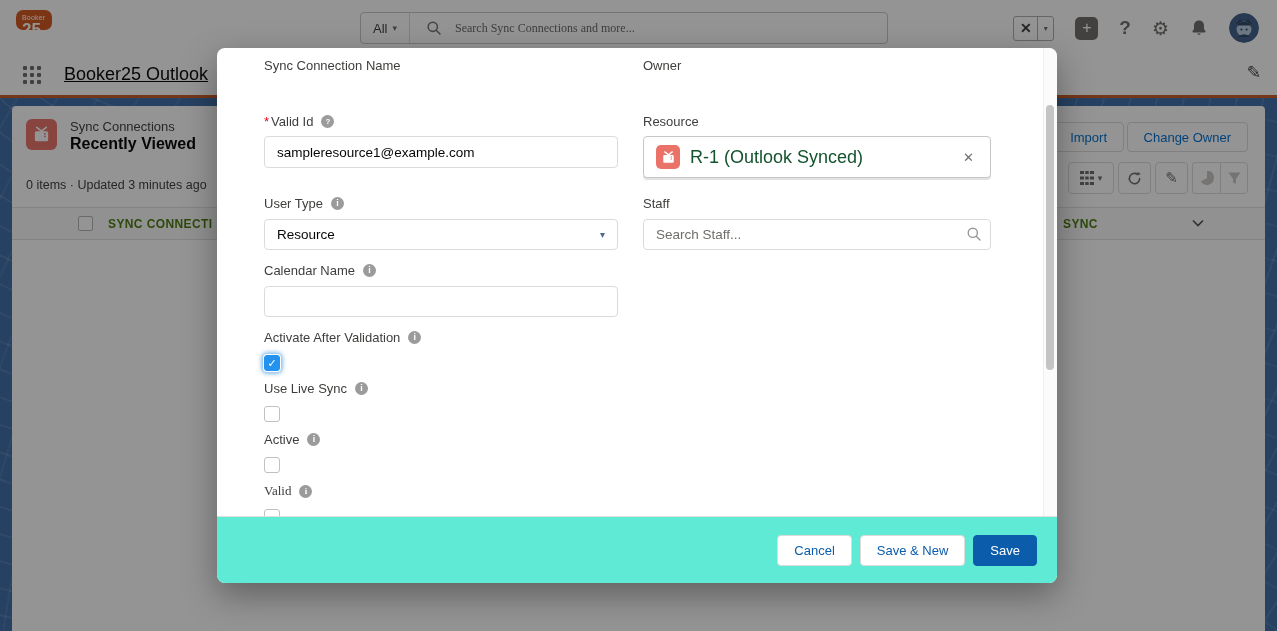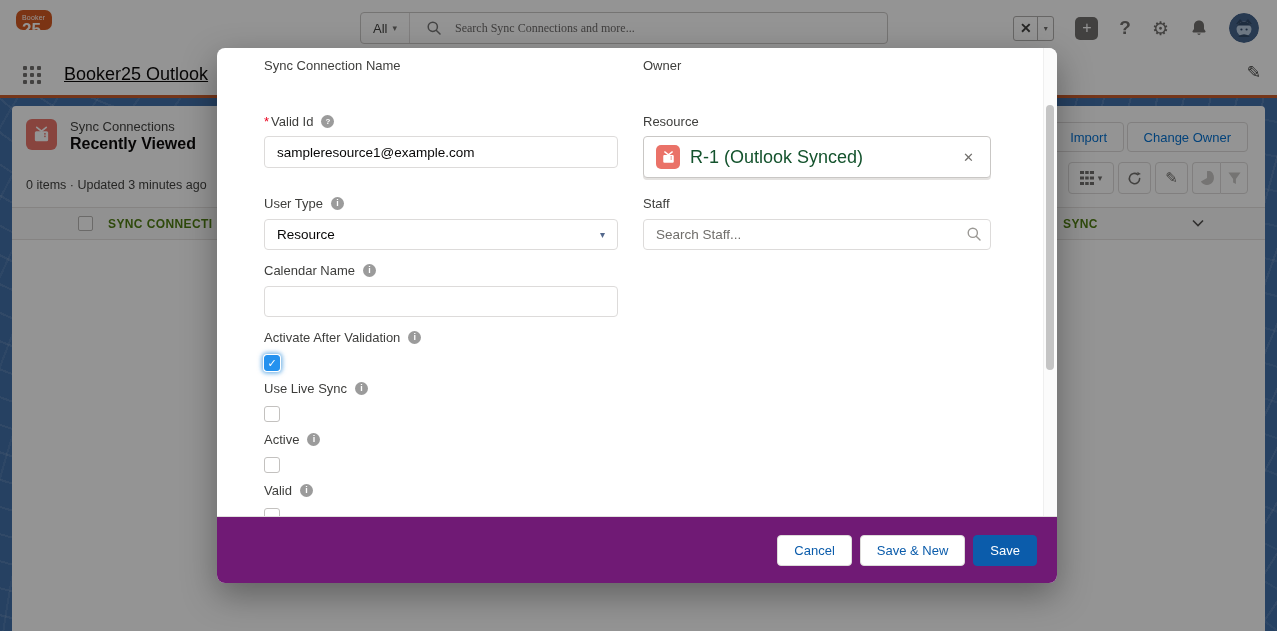--- a/index.html
+++ b/index.html
@@ -124,21 +124,21 @@
     display:flex; align-items:center; justify-content:center; color:transparent; font-size:11px; }
   .cb.checked { background:#2492ef; border-color:#2492ef; color:#fff;
     box-shadow:0 0 0 1px #fff, 0 0 4px 2.5px rgba(1,118,211,.55); }
 
   
   .m-scroll { position:absolute; right:0; top:0; width:14px; height:468px; background:#fbfbfb;
     border-left:1px solid #efefef; border-radius:0 8px 0 0; }
   .m-thumb { position:absolute; right:3px; top:57px; width:8px; height:265px; background:#c4c4c4; border-radius:4px; cursor:grab; }
 
   
-  .m-footer { position:absolute; left:0; bottom:0; width:840px; height:67px; background:#701a75;
+  .m-footer { position:absolute; left:0; bottom:0; width:840px; height:67px; background:#5eead4;
     border-top:1px solid #e2e0df; border-radius:0 0 8px 8px; display:flex; align-items:center;
     justify-content:flex-end; gap:8px; padding-right:20px; }
   .m-btn { height:31px; border-radius:4px; font-size:13px; font-family:inherit; cursor:pointer;
     padding:0 16px; border:1px solid #dddbda; background:#fff; color:#0b5cab; }
   .m-btn.brand { background:#0b5cab; border-color:#0b5cab; color:#fff; }
 
   svg { display:block; }
 </style>
 </head>
 <body>
@@ -388,21 +388,21 @@
       <div class="col-l" style="top:384px;">
         <div class="fld-label">
           <span>Active</span>
           <i class="info-icon">i</i>
         </div>
         <div class="cb" style="margin-top:10px;">
             <span></span>
           </div>
       </div>
 
-      <div class="col-l" style="top:435px;">
+      <div class="col-l" style="top:435px;font-family:Liberation Serif, serif;">
         <div class="fld-label">
           <span>Valid</span>
           <i class="info-icon">i</i>
         </div>
         <div class="cb" style="margin-top:10px;">
             <span></span>
           </div>
       </div>
 
       <div class="m-scroll">

